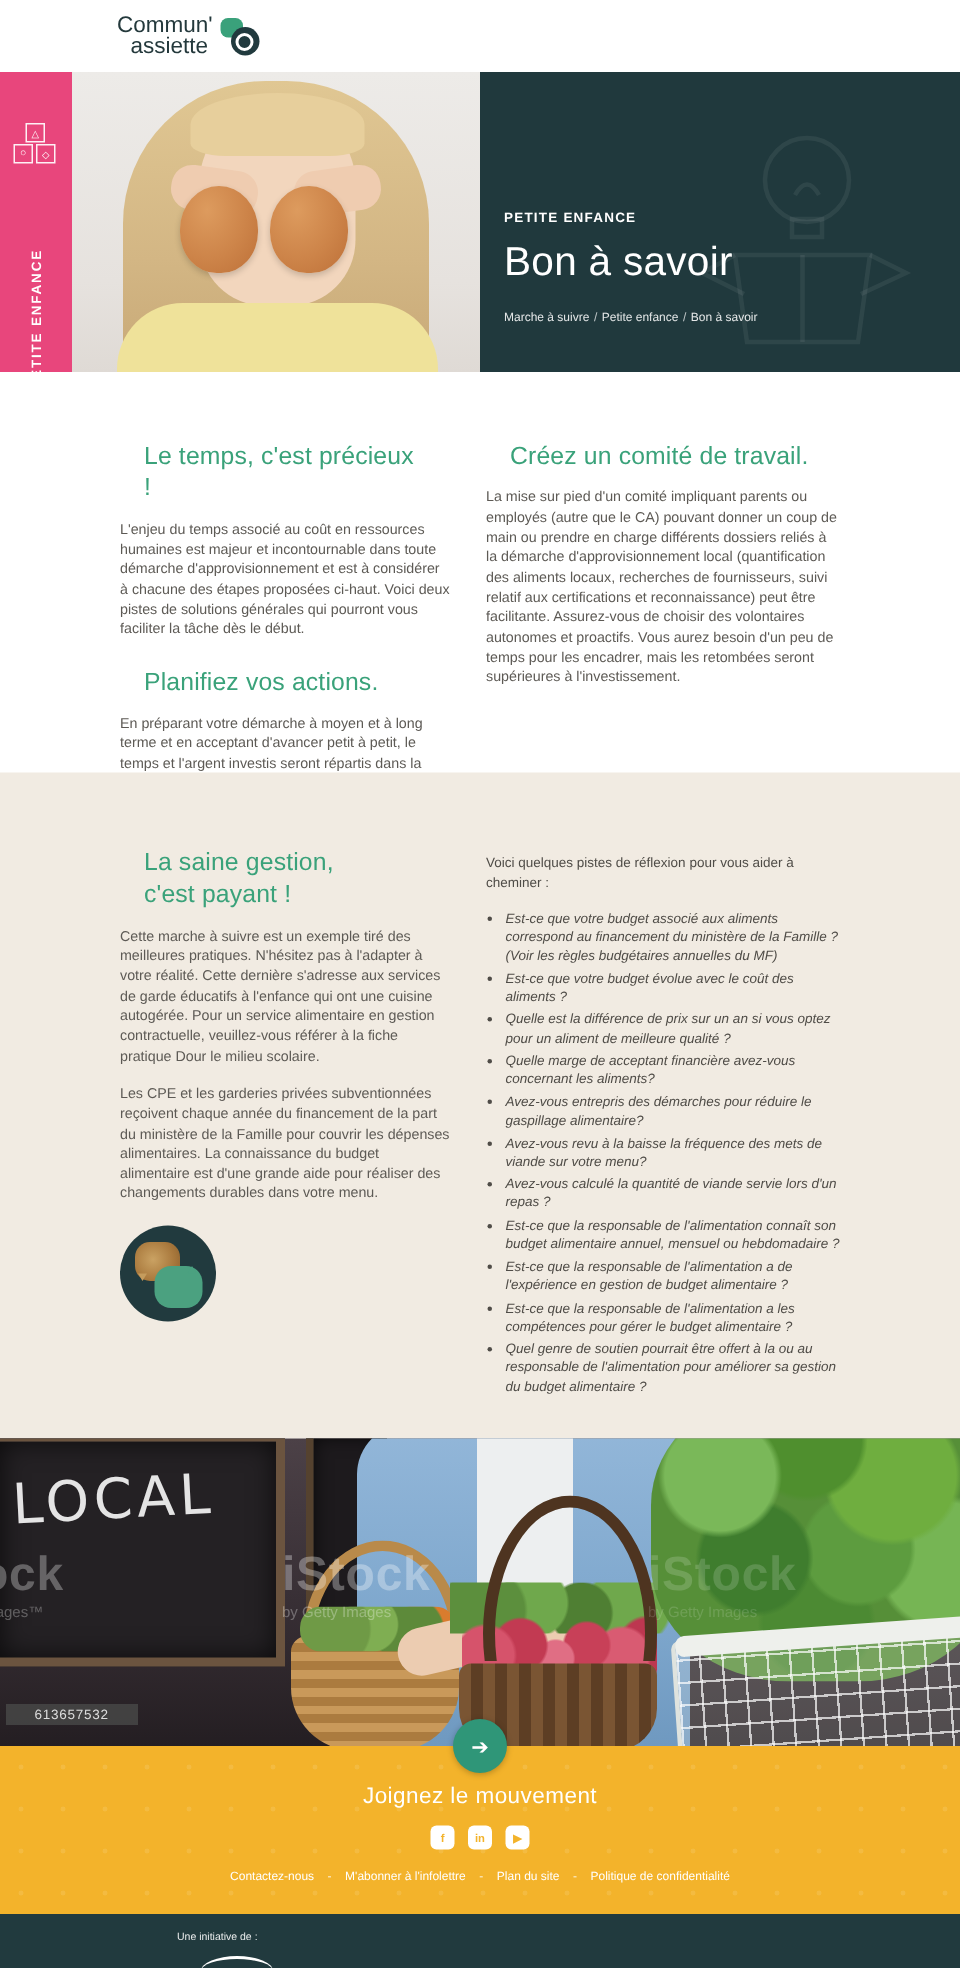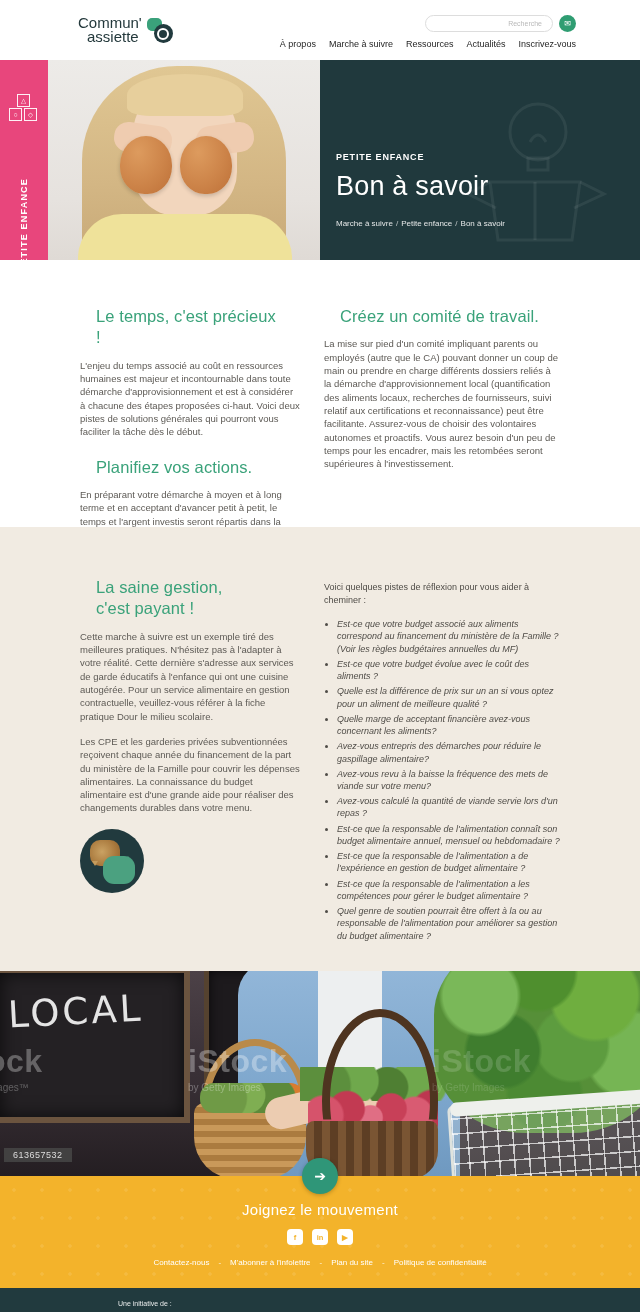--- a/index.html
+++ b/index.html
@@ -1,21 +1,21 @@
 <!DOCTYPE html>
 <html><head>
 <meta charset="utf-8">
 <style>
   html,body{margin:0;padding:0;}
   body{width:640px;height:1312px;position:relative;overflow:hidden;background:#fff;
        font-family:"Liberation Sans",sans-serif;-webkit-font-smoothing:antialiased;}
   *{box-sizing:border-box;}
 
   
-  .header{height:60px;background:#fff;display:flex;justify-content:space-between;
+  .header{height:48px;background:#fff;display:flex;justify-content:space-between;
           padding:0 64px 0 78px;align-items:center;}
   .logo{display:flex;align-items:center;gap:5px;cursor:pointer;}
   .logo-text{color:#24393c;font-size:15px;font-weight:500;line-height:.95;text-align:left;}
   .logo-text .l2{padding-left:9px;}
   .logo-mark{position:relative;width:26px;height:26px;}
   .logo-bubble{position:absolute;left:0;top:1px;width:15px;height:13px;background:#3aa17b;border-radius:5px;}
   .logo-bubble::after{content:"";position:absolute;left:2px;bottom:-4px;border:4px solid transparent;border-top-color:#3aa17b;border-left-width:2px;border-right-width:2px;}
   .logo-plate{position:absolute;right:0;bottom:0;width:19px;height:19px;border-radius:50%;background:#213a3e;}
   .logo-plate::after{content:"";position:absolute;inset:3.5px;border:2px solid #fff;border-radius:50%;}
   .header-right{display:flex;flex-direction:column;align-items:flex-end;gap:7px;padding-top:4px;}
@@ -138,21 +138,21 @@
   .wire-basket::before{content:"";position:absolute;left:0;right:0;top:-6px;height:14px;background:#eef0ec;border-radius:6px;}
   .wm{position:absolute;color:rgba(255,255,255,.32);font-weight:700;z-index:5;}
   .wm .wm-big{font-size:32px;letter-spacing:.5px;}
   .wm .wm-small{font-size:10px;font-weight:400;color:rgba(255,255,255,.30);margin-top:2px;}
   .wm-center{left:188px;top:72px;}
   .wm-right{left:432px;top:72px;color:rgba(255,255,255,.16);}
   .wm-right .wm-small{color:rgba(255,255,255,.15);}
   .wm-left{left:-14px;top:72px;color:rgba(210,210,210,.38);}
   .wm-left .wm-small{color:rgba(210,210,210,.36);}
   .stock-id{position:absolute;left:4px;bottom:14px;background:rgba(70,70,70,.85);color:#ddd;
-            font-size:9px;padding:2px 9px;z-index:6;letter-spacing:.5px;}
+            font-size:9px;padding:2px 19px;z-index:6;letter-spacing:.5px;}
 
   
   .cta{height:112px;background:#f3b32b;position:relative;text-align:center;padding-top:25px;
        background-image:radial-gradient(rgba(255,255,255,.10) 1.5px,transparent 1.8px);background-size:28px 28px;}
   .cta-arrow{position:absolute;left:50%;top:-18px;transform:translateX(-50%);width:36px;height:36px;
              border-radius:50%;background:#2f9678;border:none;color:#fff;font-size:14px;line-height:34px;
              text-align:center;cursor:pointer;box-shadow:0 1px 4px rgba(0,0,0,.25);padding:0;z-index:7;}
   .cta-title{color:#fff;font-size:15px;font-weight:400;letter-spacing:.3px;}
   .cta-social{display:flex;justify-content:center;gap:9px;margin-top:11px;}
   .soc{width:16px;height:16px;border-radius:4px;background:#fff;color:#f3b32b;font-size:7.5px;font-weight:700;
@@ -191,35 +191,20 @@
   <div class="logo">
     <div class="logo-text">
       <div>Commun'</div>
       <div class="l2">assiette</div>
     </div>
     <div class="logo-mark">
       <div class="logo-bubble"></div>
       <div class="logo-plate"></div>
     </div>
   </div>
-  <div class="header-right">
-    <div class="search-row">
-      <input class="search-input" placeholder="Recherche" style="">
-      <button class="subscribe-btn">
-        <span>✉</span>
-      </button>
-    </div>
-    <div class="nav">
-      <span>À propos</span>
-      <span>Marche à suivre</span>
-      <span>Ressources</span>
-      <span>Actualités</span>
-      <span>Inscrivez-vous</span>
-    </div>
-  </div>
 </div>
 
 <div class="hero">
   <div class="hero-band">
     <div class="blocks">
       <div class="block b1 shape-triangle"></div>
       <div class="block b2 shape-circle"></div>
       <div class="block b3 shape-diamond"></div>
     </div>
     <div class="band-label">

